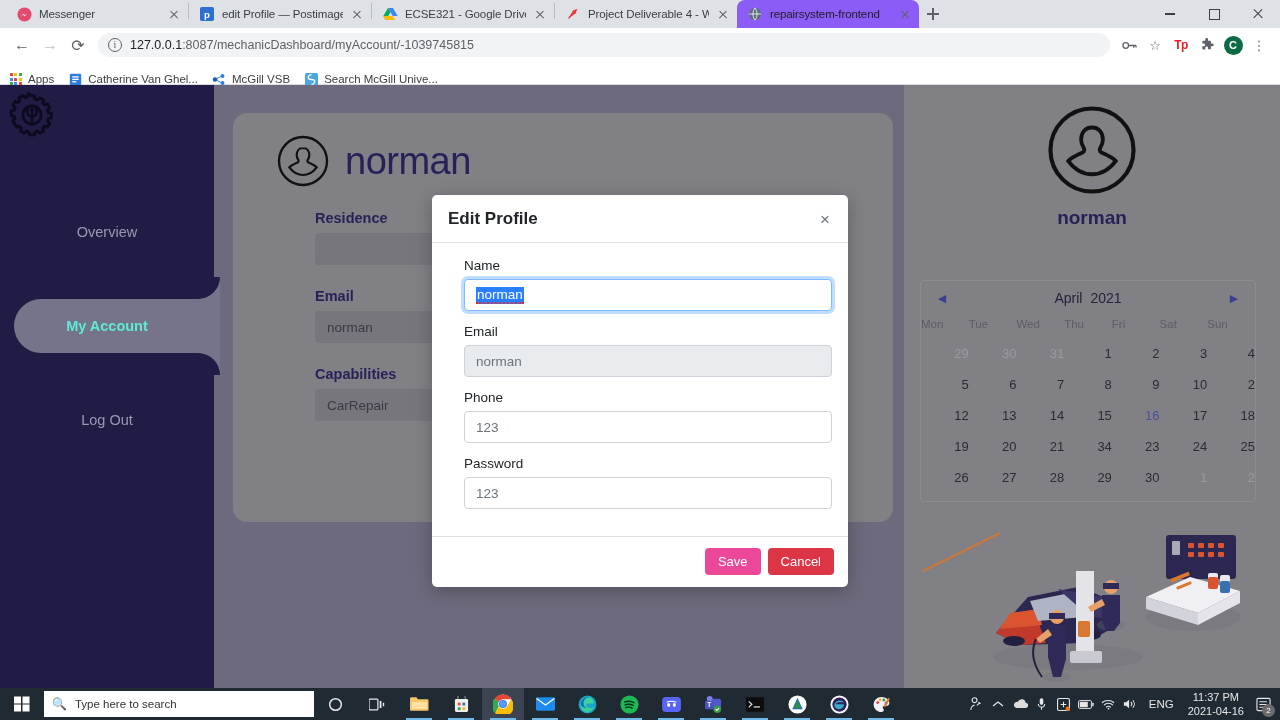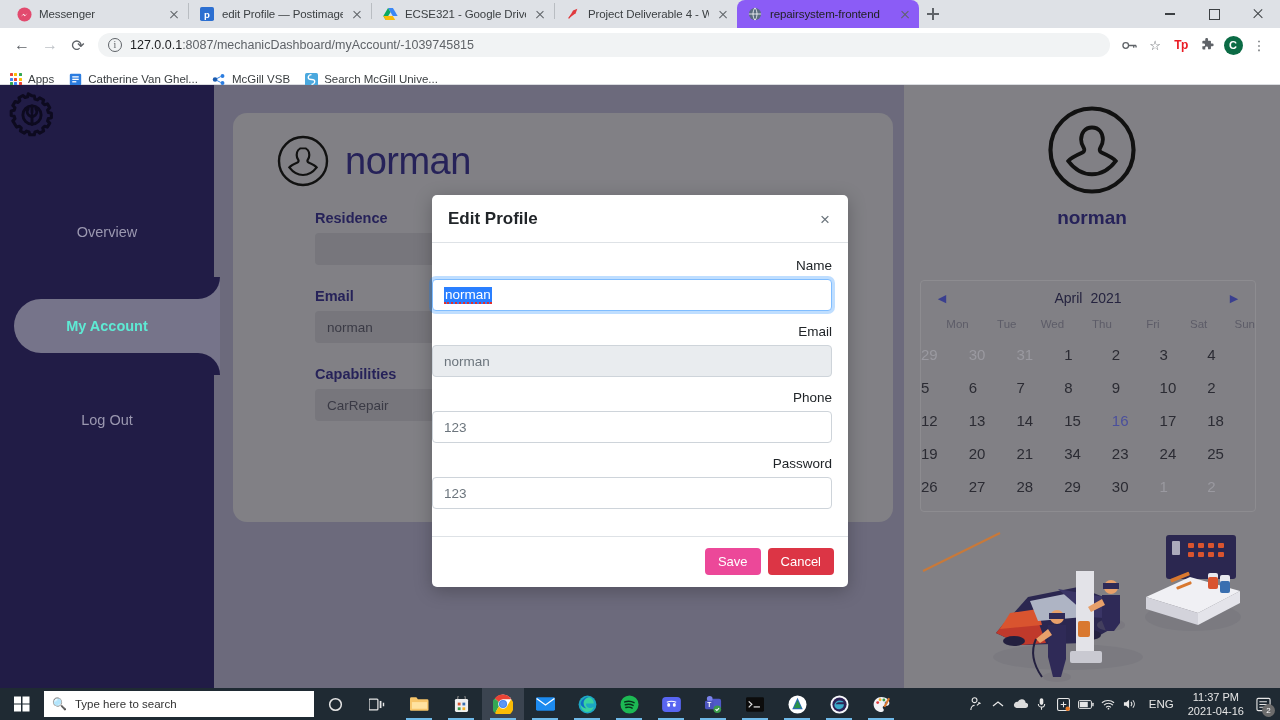--- a/index.html
+++ b/index.html
@@ -124,40 +124,40 @@
 
   .calendar {
     position: absolute; left: 16px; top: 195px; width: 336px;
     border: 1px solid #8d8c90; border-radius: 4px; padding: 6px 0 8px 0;
   }
   .cal-head { display: flex; align-items: center; justify-content: space-between; padding: 3px 14px 10px 14px; }
   .cal-arrow { color: #3a3f8f; font-size: 11px; width: 14px; text-align: center; }
   .cal-title { font-size: 14px; color: #25233f; }
   .cal-title .cal-year { margin-left: 8px; }
   .cal-grid { display: grid; grid-template-columns: repeat(7, 1fr); row-gap: 0; }
-  .cal-dow { text-align: right; font-size: 11.5px; color: #5d5c68; padding: 2px 0 8px 0; }
-  .cal-day { text-align: left; font-size: 15px; color: #2b2b33; padding: 8px 0; }
+  .cal-dow { text-align: left; font-size: 11.5px; color: #5d5c68; padding: 2px 0 8px 0; }
+  .cal-day { text-align: right; font-size: 13px; color: #2b2b33; padding: 8px 0; }
   .cal-day.muted { color: #9a99a0; }
   .cal-day.today { color: #4a4f9c; }
 
   .illustration { position: absolute; left: 14px; top: 440px; width: 350px; height: 160px; }
 
   
   .modal {
     position: absolute; left: 432px; top: 110px; width: 416px;
     background: #ffffff; border-radius: 5px; z-index: 20;
     box-shadow: 0 4px 18px rgba(0,0,0,0.25);
   }
   .modal-header {
     display: flex; align-items: center; justify-content: space-between;
     padding: 14px 16px 13px 16px; border-bottom: 1px solid #dee2e6;
   }
   .modal-title { font-size: 17px; font-weight: bold; color: #212529; }
   .modal-close { font-size: 17px; color: #6c757d; line-height: 1; padding: 0 2px; }
-  .modal-body { padding: 15px 16px 14px 0; text-align: right; }
+  .modal-body { padding: 15px 16px 14px 32px; }
   .form-label { font-size: 13.5px; color: #212529; margin-bottom: 6px; }
   .form-group { margin-bottom: 13px; }
   .form-input {
     width: 100%; height: 32px; border: 1px solid #ced4da; border-radius: 4px;
     display: flex; align-items: center; padding: 0 11px; font-size: 13.5px; color: #6c757d;
     background: #ffffff;
   }
   .form-input.focused {
     border-color: #80bdff; box-shadow: 0 0 0 3px rgba(0,123,255,0.25); color: #212529;
   }

